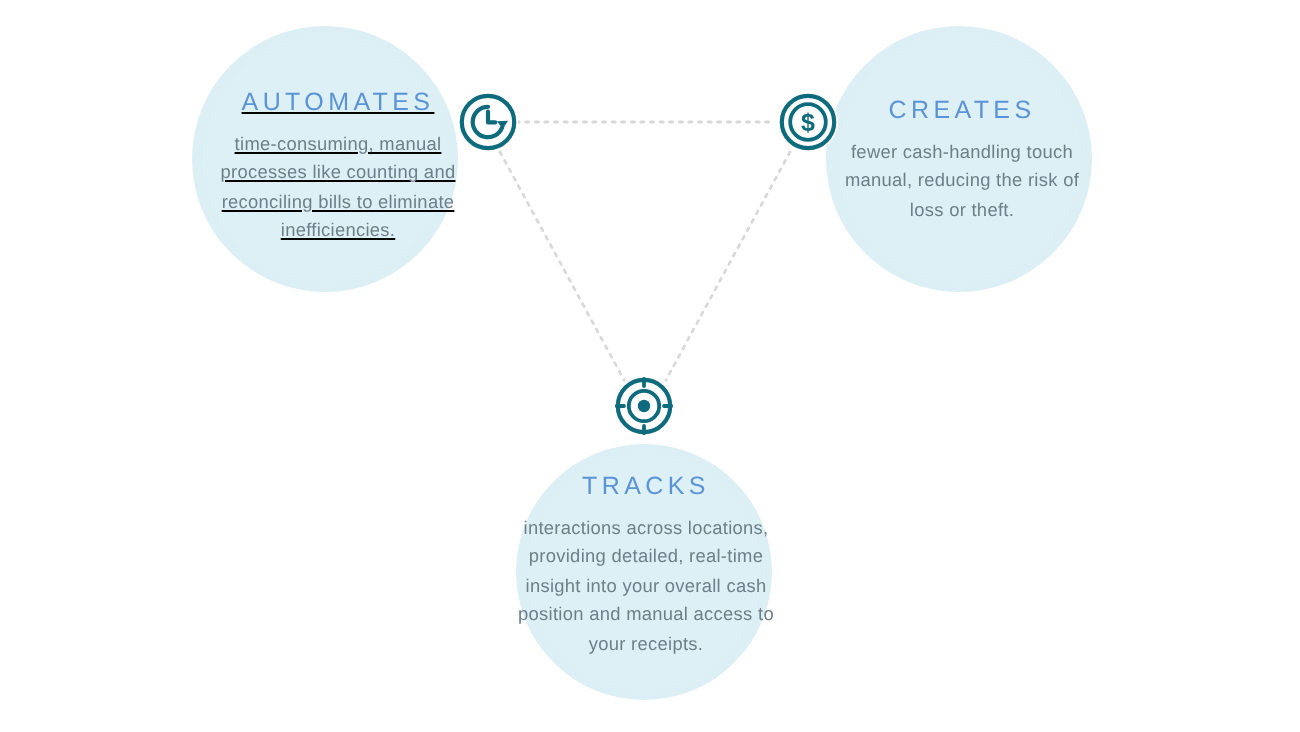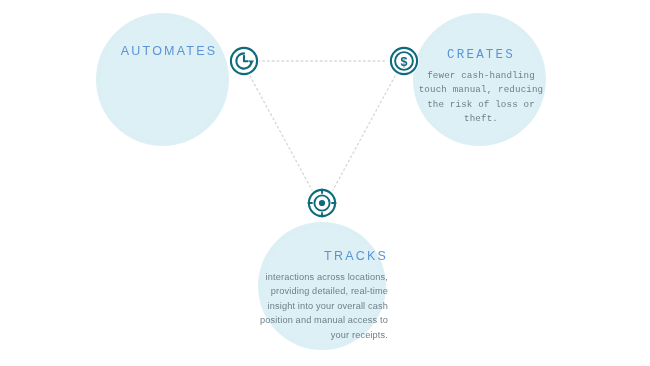--- a/index.html
+++ b/index.html
@@ -81,53 +81,54 @@
 
   <svg class="connector-layer" viewBox="0 0 650 366" width="650" height="366">
     <line x1="258" y1="61" x2="387" y2="61" stroke="#d9d9d9" stroke-width="1.4" stroke-dasharray="1.6 3.2" stroke-linecap="round"></line>
     <line x1="250" y1="76" x2="312" y2="190" stroke="#d9d9d9" stroke-width="1.4" stroke-dasharray="1.6 3.2" stroke-linecap="round"></line>
     <line x1="395" y1="76" x2="333" y2="190" stroke="#d9d9d9" stroke-width="1.4" stroke-dasharray="1.6 3.2" stroke-linecap="round"></line>
   </svg>
 
   <div class="node">
     <div class="bubble" style="left:96px; top:13px; width:133px; height:133px;"></div>
     <div class="bubble-inner" style="left:101px; top:18px; width:123px; height:123px;"></div>
-    <div class="content" style="left:104px; top:44px; width:130px;">
+    <div class="content" style="left:104px; top:44px; width:130px;text-decoration:underline;">
       <p class="heading">AUTOMATES</p>
+      <p class="body-text">time-consuming, manual processes like counting and reconciling bills to eliminate inefficiencies.</p>
     </div>
     <div class="icon-badge" style="left:229px; top:46px;">
       <svg width="30" height="30" viewBox="0 0 30 30" aria-hidden="true">
         <circle cx="15" cy="15" r="13.1" fill="none" stroke="#0d6b7d" stroke-width="2.1"></circle>
         <path d="M15 7.4 A7.6 7.6 0 1 0 22.1 17.6" fill="none" stroke="#0d6b7d" stroke-width="2.1" stroke-linecap="round"></path>
         <path d="M15 9.8 L15 15.2 L18.6 15.2" fill="none" stroke="#0d6b7d" stroke-width="2.1" stroke-linecap="round" stroke-linejoin="round"></path>
         <path d="M19.4 14.6 L22.4 18.4 L25.1 14.4 Z" fill="#0d6b7d"></path>
       </svg>
     </div>
   </div>
 
   <div class="node">
     <div class="bubble" style="left:413px; top:13px; width:133px; height:133px;"></div>
     <div class="bubble-inner" style="left:418px; top:18px; width:123px; height:123px;"></div>
-    <div class="content" style="left:416px; top:48px; width:130px;font-family:Liberation Mono, monospace;">
+    <div class="content" style="left:416px; top:48px; width:130px;">
       <p class="heading">CREATES</p>
       <p class="body-text">fewer cash-handling touch manual, reducing the risk of loss or theft.</p>
     </div>
     <div class="icon-badge" style="left:389px; top:46px;">
       <svg width="30" height="30" viewBox="0 0 30 30" aria-hidden="true">
         <circle cx="15" cy="15" r="13.1" fill="none" stroke="#0d6b7d" stroke-width="2.1"></circle>
         <circle cx="15" cy="15" r="8.9" fill="none" stroke="#0d6b7d" stroke-width="1.9"></circle>
         <text x="15" y="19.6" text-anchor="middle" font-family="Liberation Sans, sans-serif" font-size="12.5" font-weight="bold" fill="#0d6b7d">$</text>
       </svg>
     </div>
   </div>
 
   <div class="node">
     <div class="bubble" style="left:258px; top:222px; width:128px; height:128px;"></div>
     <div class="bubble-inner" style="left:263px; top:227px; width:118px; height:118px;"></div>
-    <div class="content" style="left:258px; top:249px; width:130px;text-align:right;">
+    <div class="content" style="left:258px; top:236px; width:130px;">
       <p class="heading">TRACKS</p>
       <p class="body-text">interactions across locations, providing detailed, real-time insight into your overall cash position and manual access to your receipts.</p>
     </div>
     <div class="icon-badge" style="left:307px; top:188px;">
       <svg width="30" height="30" viewBox="0 0 30 30" aria-hidden="true">
         <circle cx="15" cy="15" r="13.1" fill="none" stroke="#0d6b7d" stroke-width="2.1"></circle>
         <circle cx="15" cy="15" r="7.6" fill="none" stroke="#0d6b7d" stroke-width="1.9"></circle>
         <circle cx="15" cy="15" r="3.1" fill="#0d6b7d"></circle>
         <line x1="15" y1="1.4" x2="15" y2="5.0" stroke="#0d6b7d" stroke-width="1.9" stroke-linecap="round"></line>
         <line x1="15" y1="25.0" x2="15" y2="28.6" stroke="#0d6b7d" stroke-width="1.9" stroke-linecap="round"></line>

